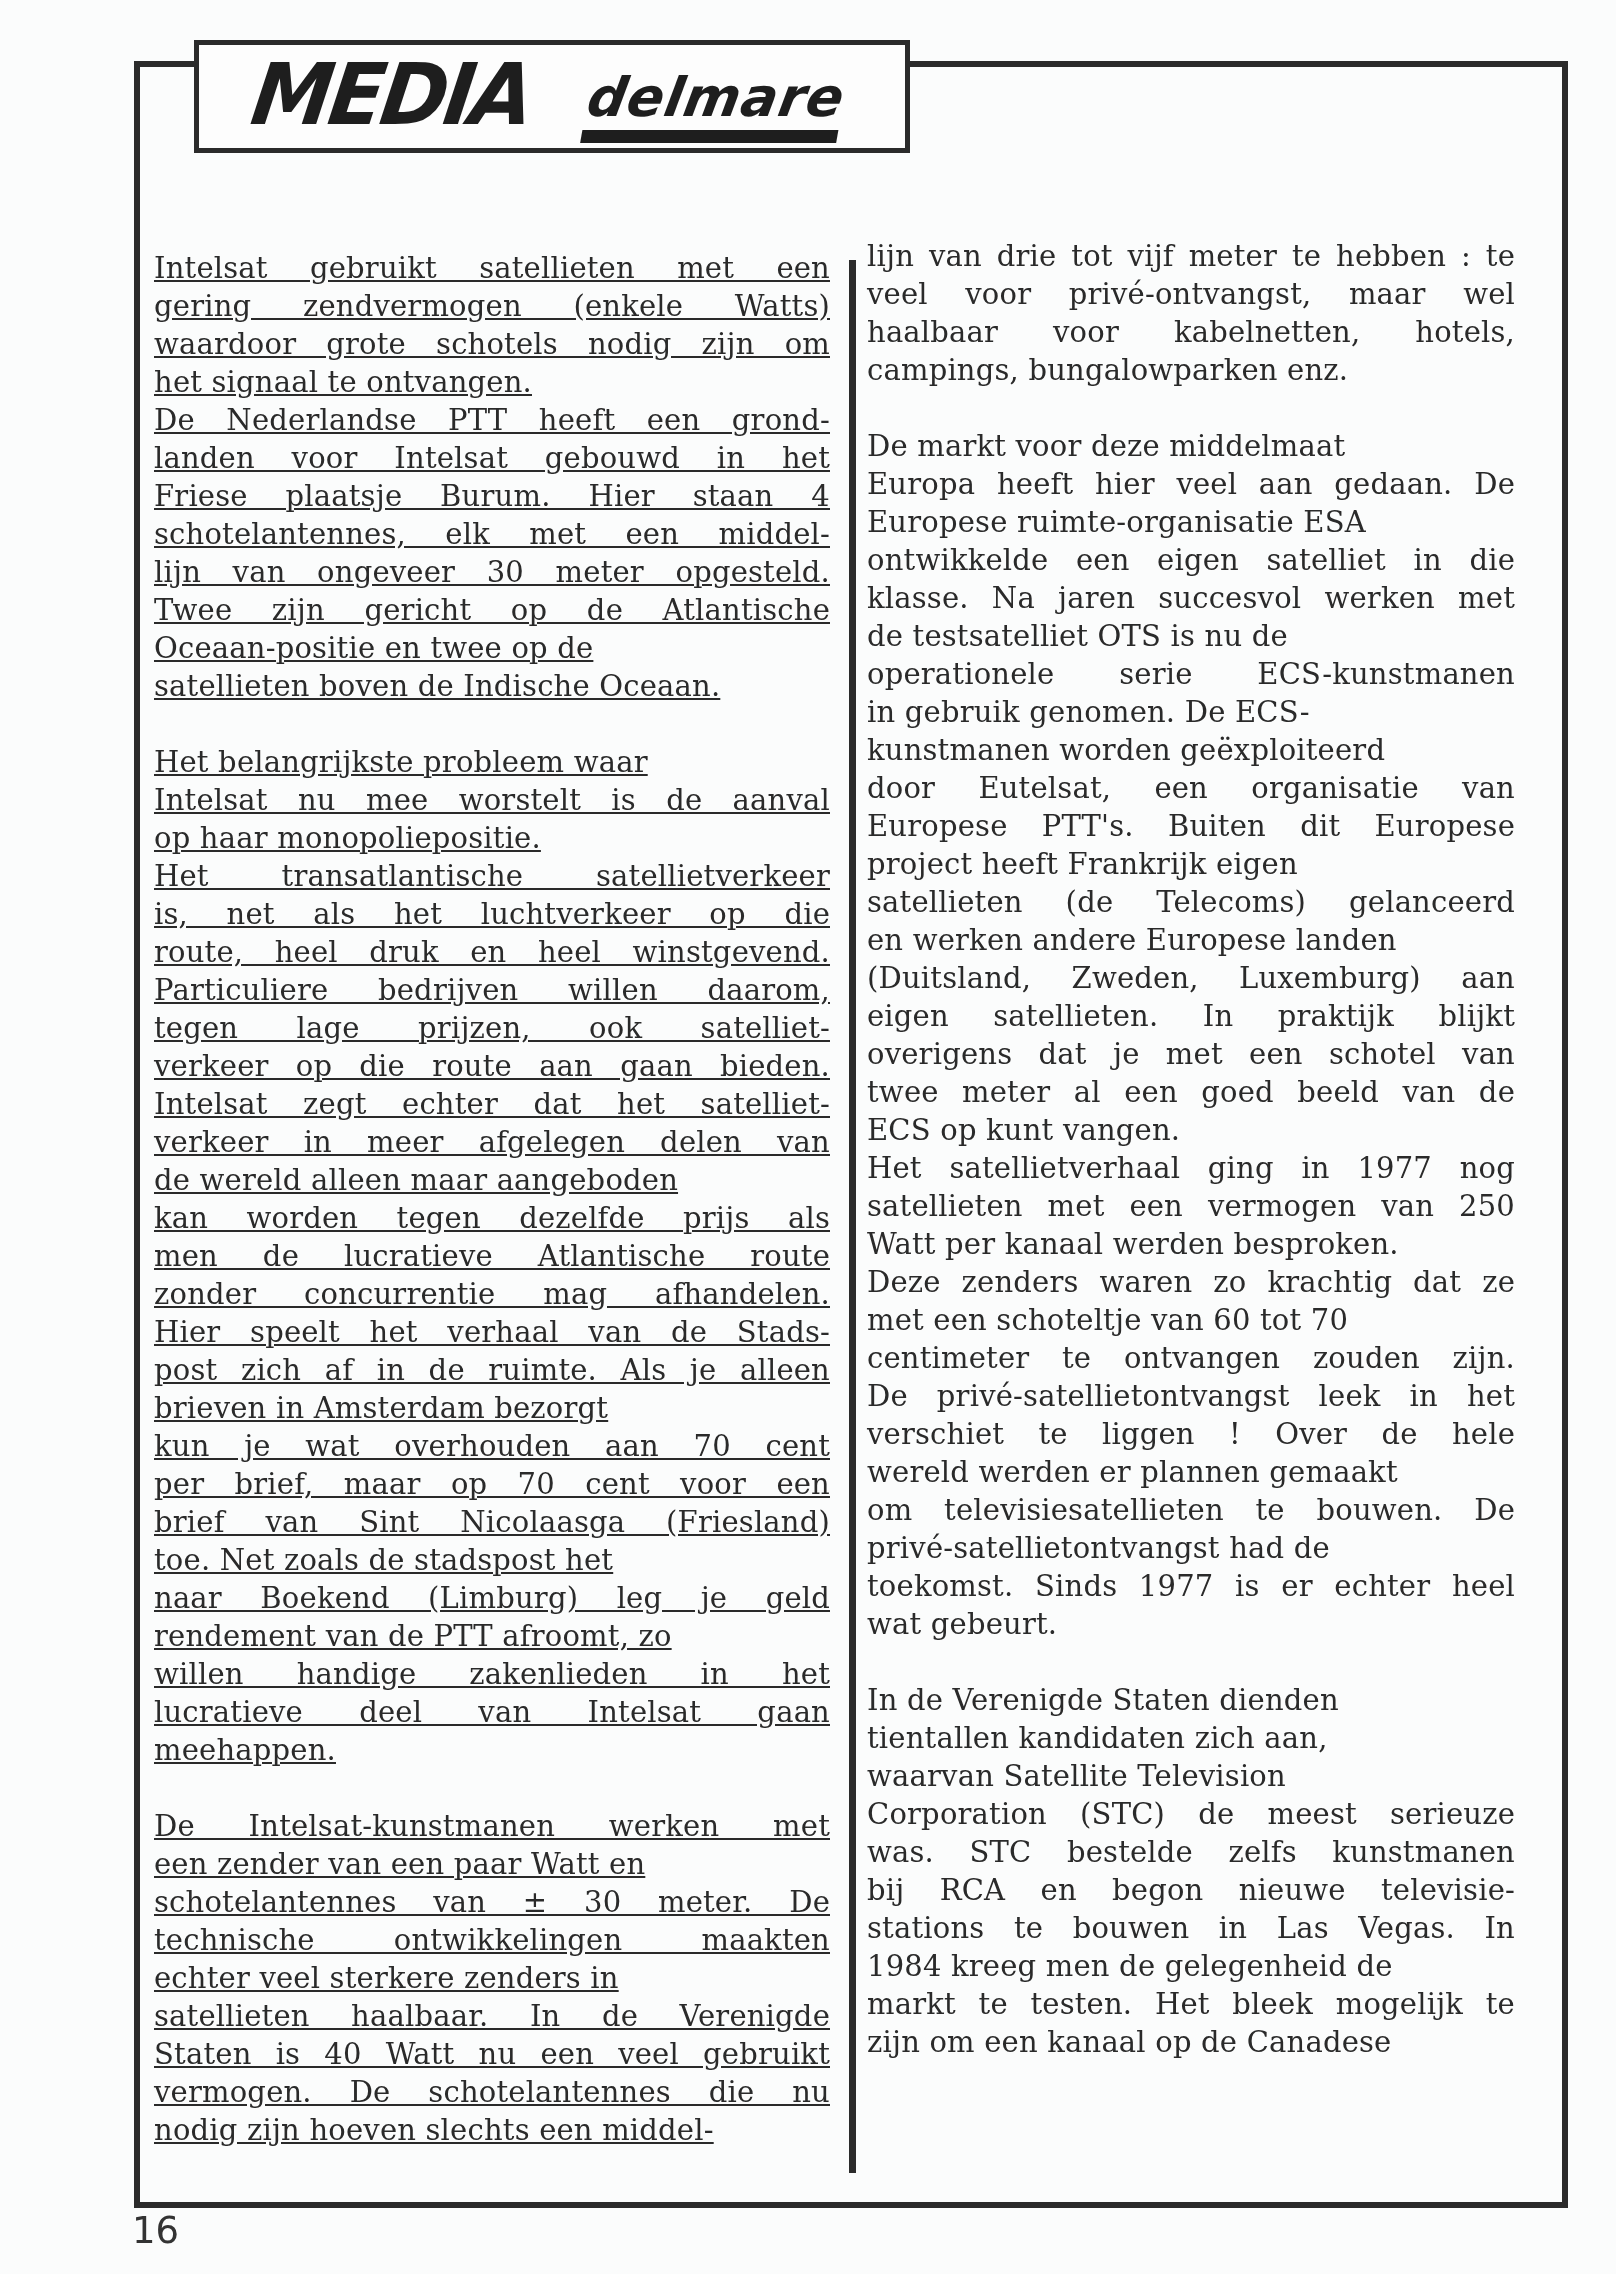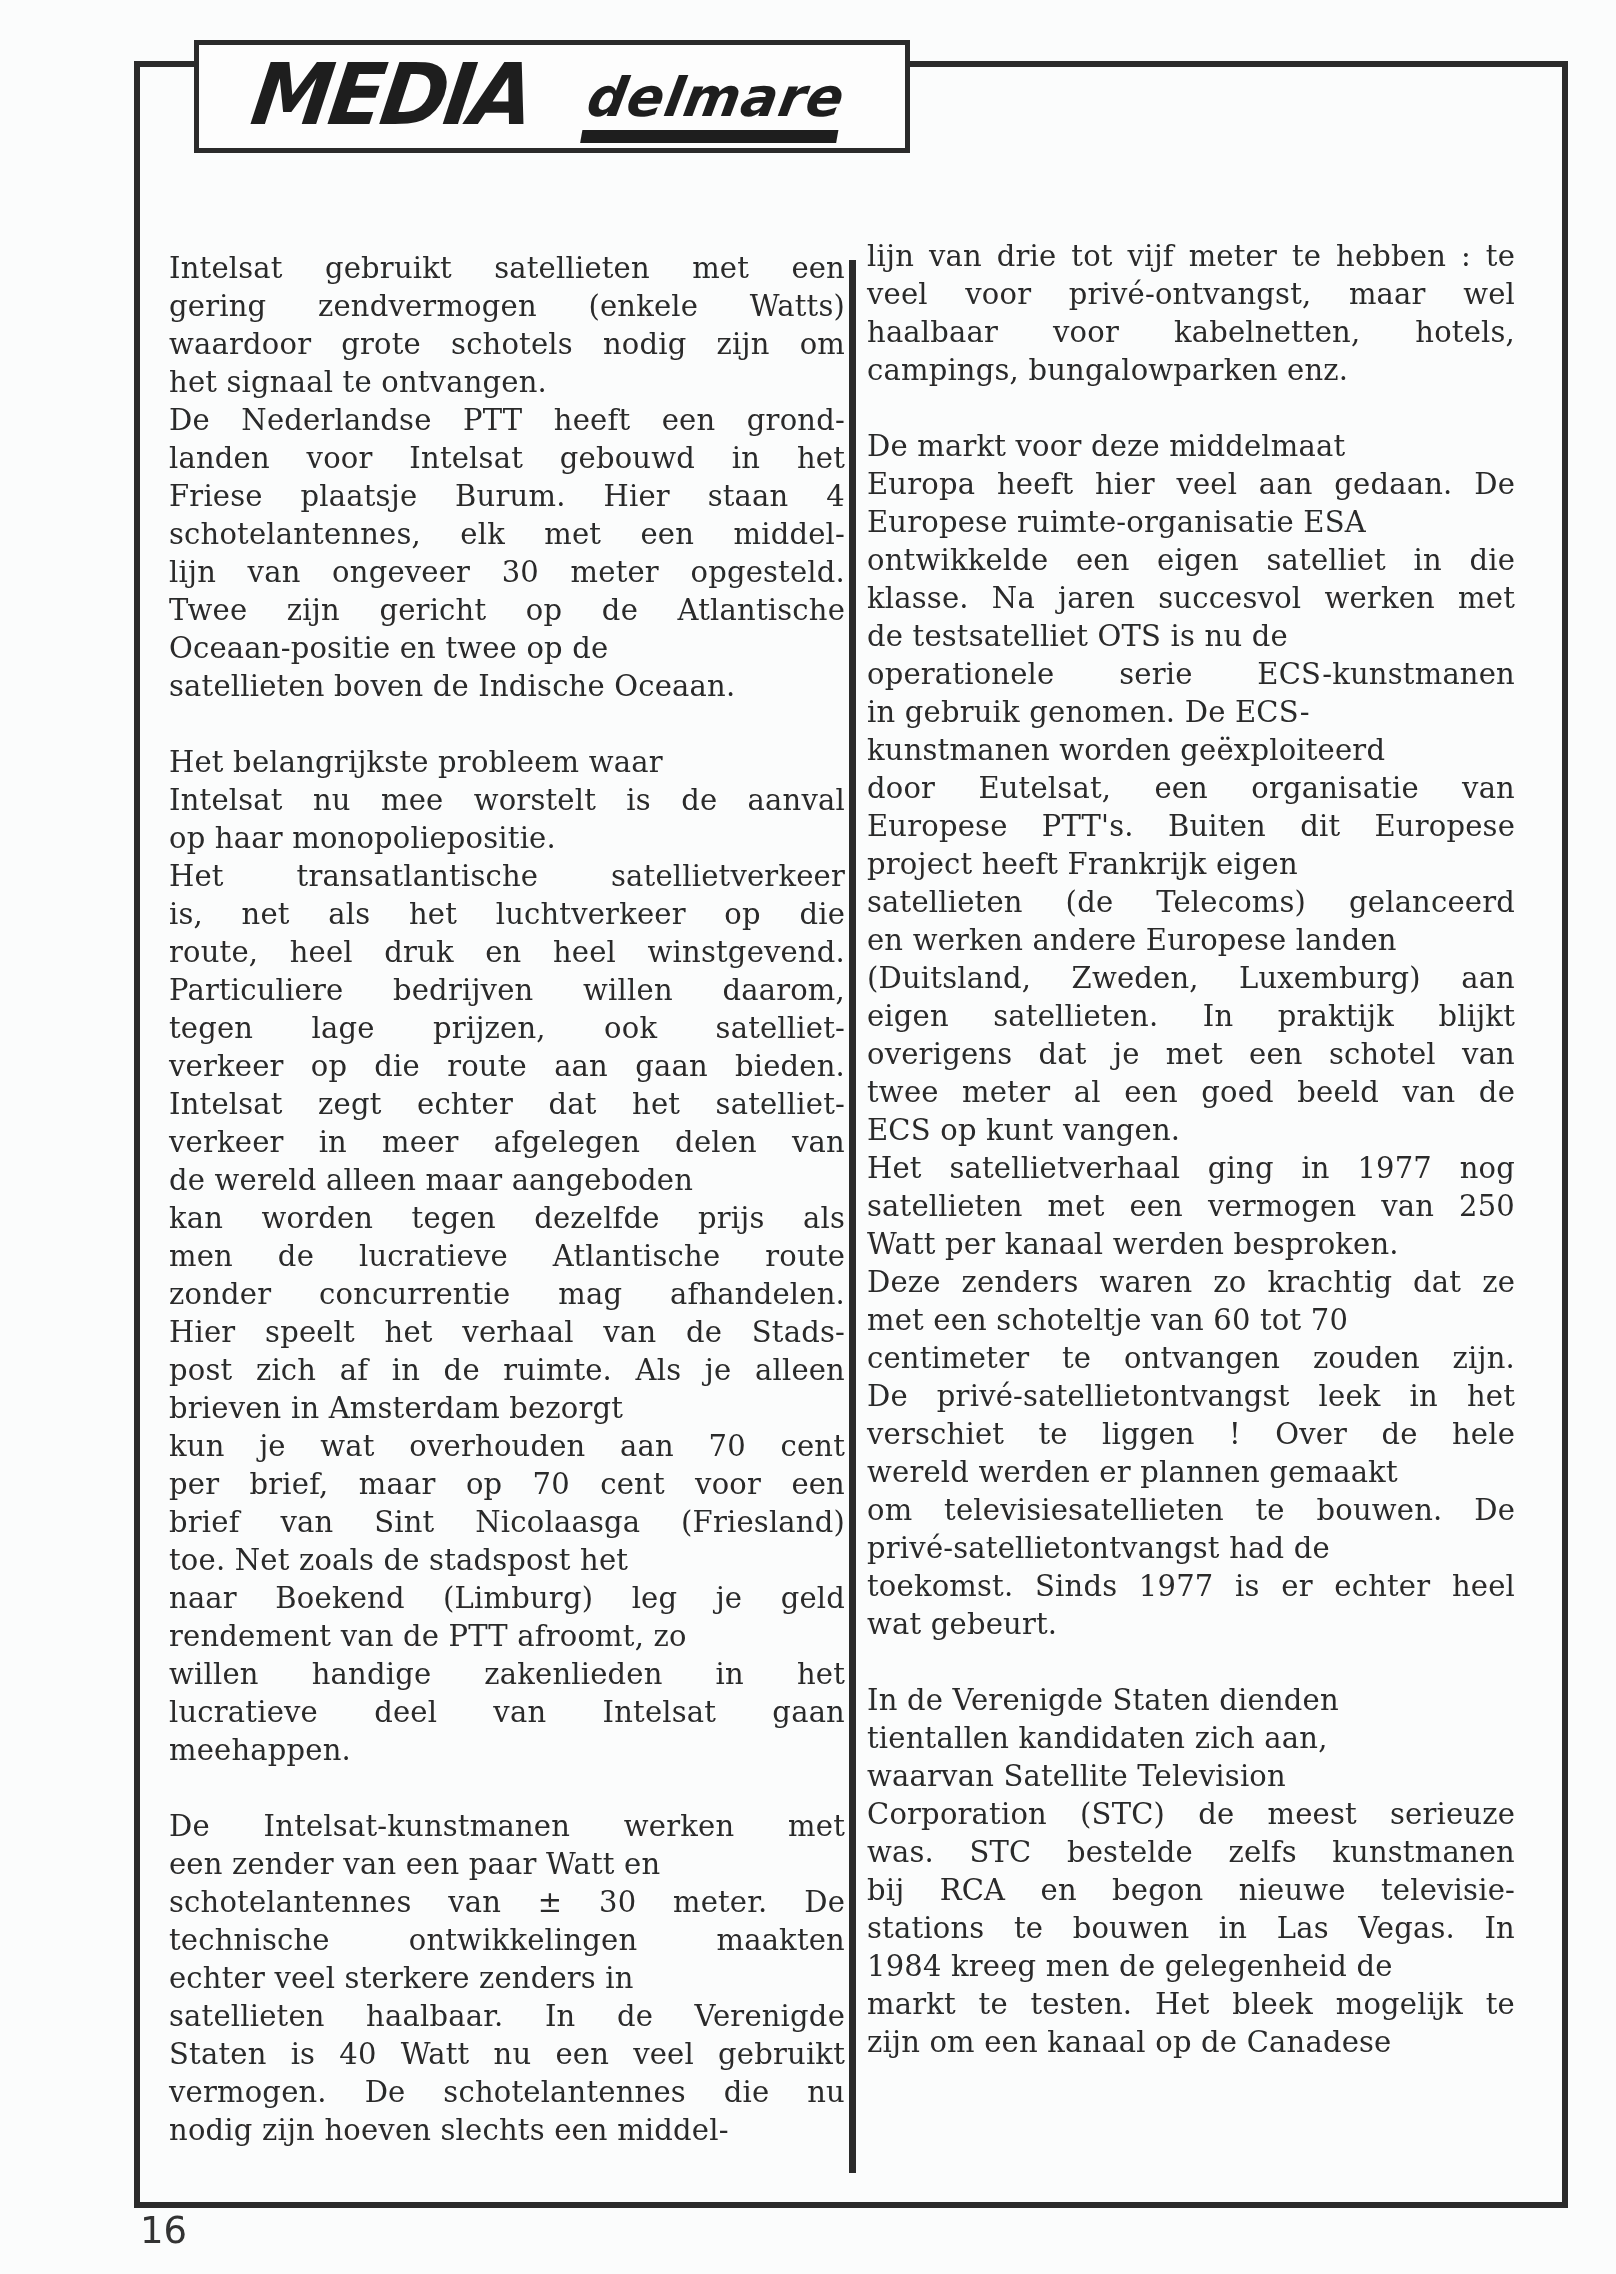--- a/index.html
+++ b/index.html
@@ -64,22 +64,23 @@
   }
   .column {
     position: absolute;
     top: 249px;
     font-size: 29px;
     line-height: 38px;
     text-align: justify;
     letter-spacing: 0.2px;
   }
   .col-left {
-    left: 169px;
+    left: 154px;
     width: 676px;
+    text-decoration: underline;
   }
   .col-right {
     left: 867px;
     width: 648px;
     top: 237px;
   }
   .column .line {
     display: block;
     white-space: nowrap;
     text-align-last: justify;
@@ -95,21 +96,21 @@
   .divider {
     position: absolute;
     left: 849px;
     top: 260px;
     width: 6.5px;
     height: 1913px;
     background: #2b2b2b;
   }
   .page-number {
     position: absolute;
-    left: 140px;
+    left: 132px;
     top: 2209px;
     font-family: "DejaVu Sans", sans-serif;
     font-size: 37px;
     color: #333;
   }
 </style>
 </head>
 <body>
 
 <div class="outer-frame"></div>

